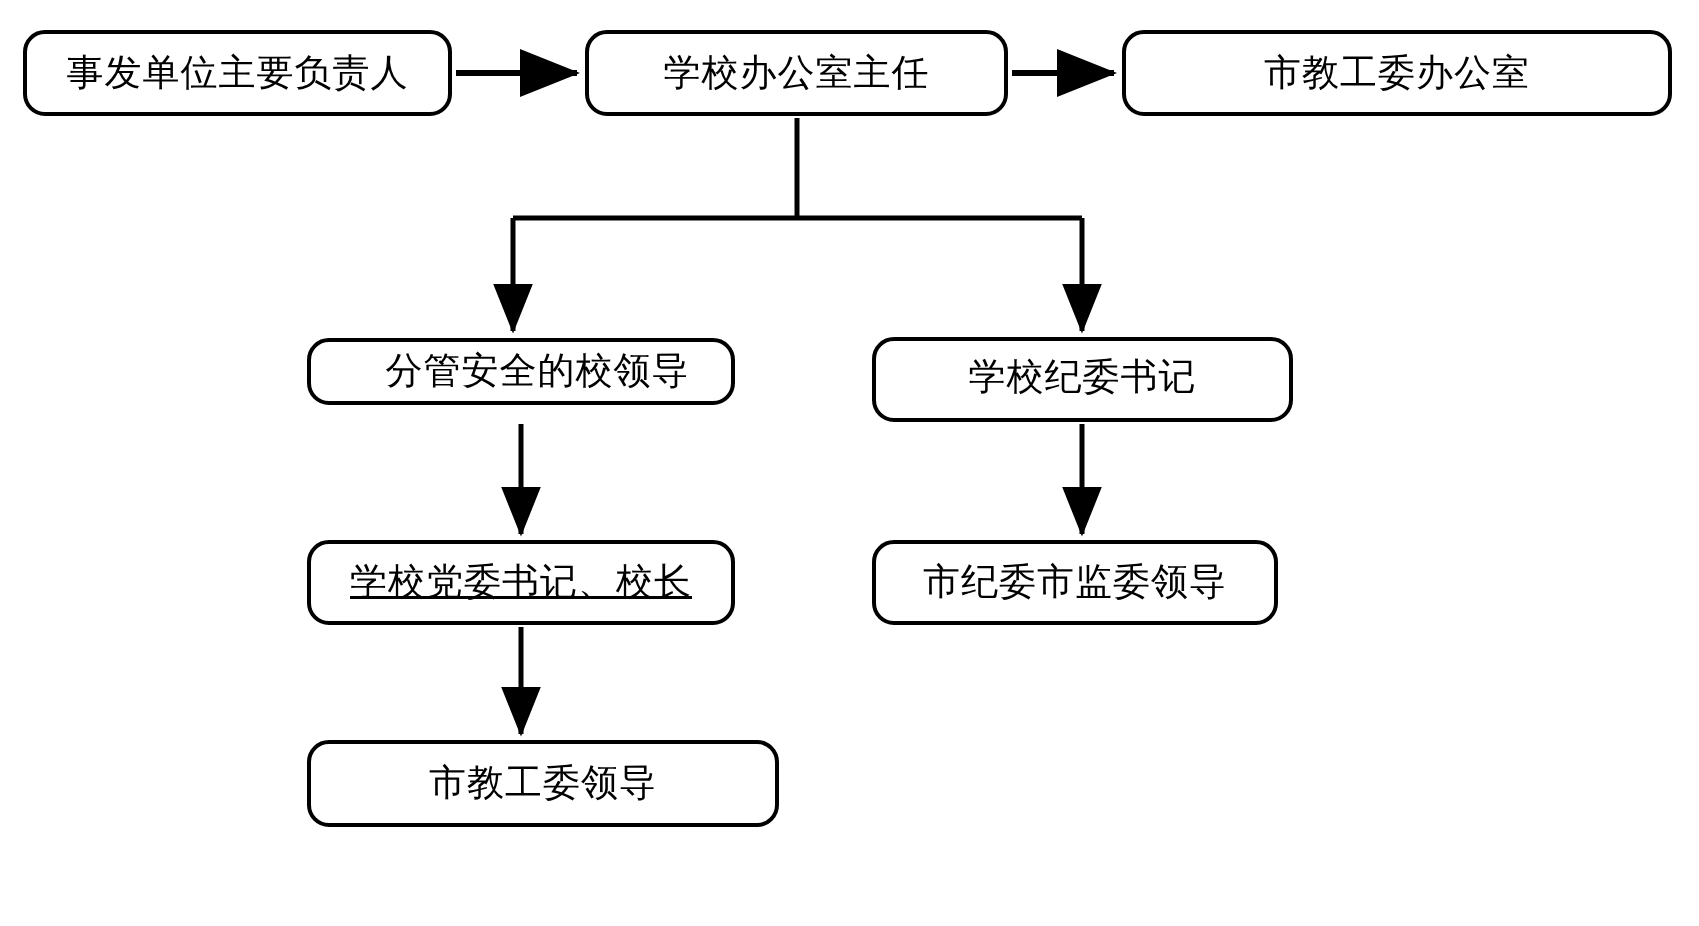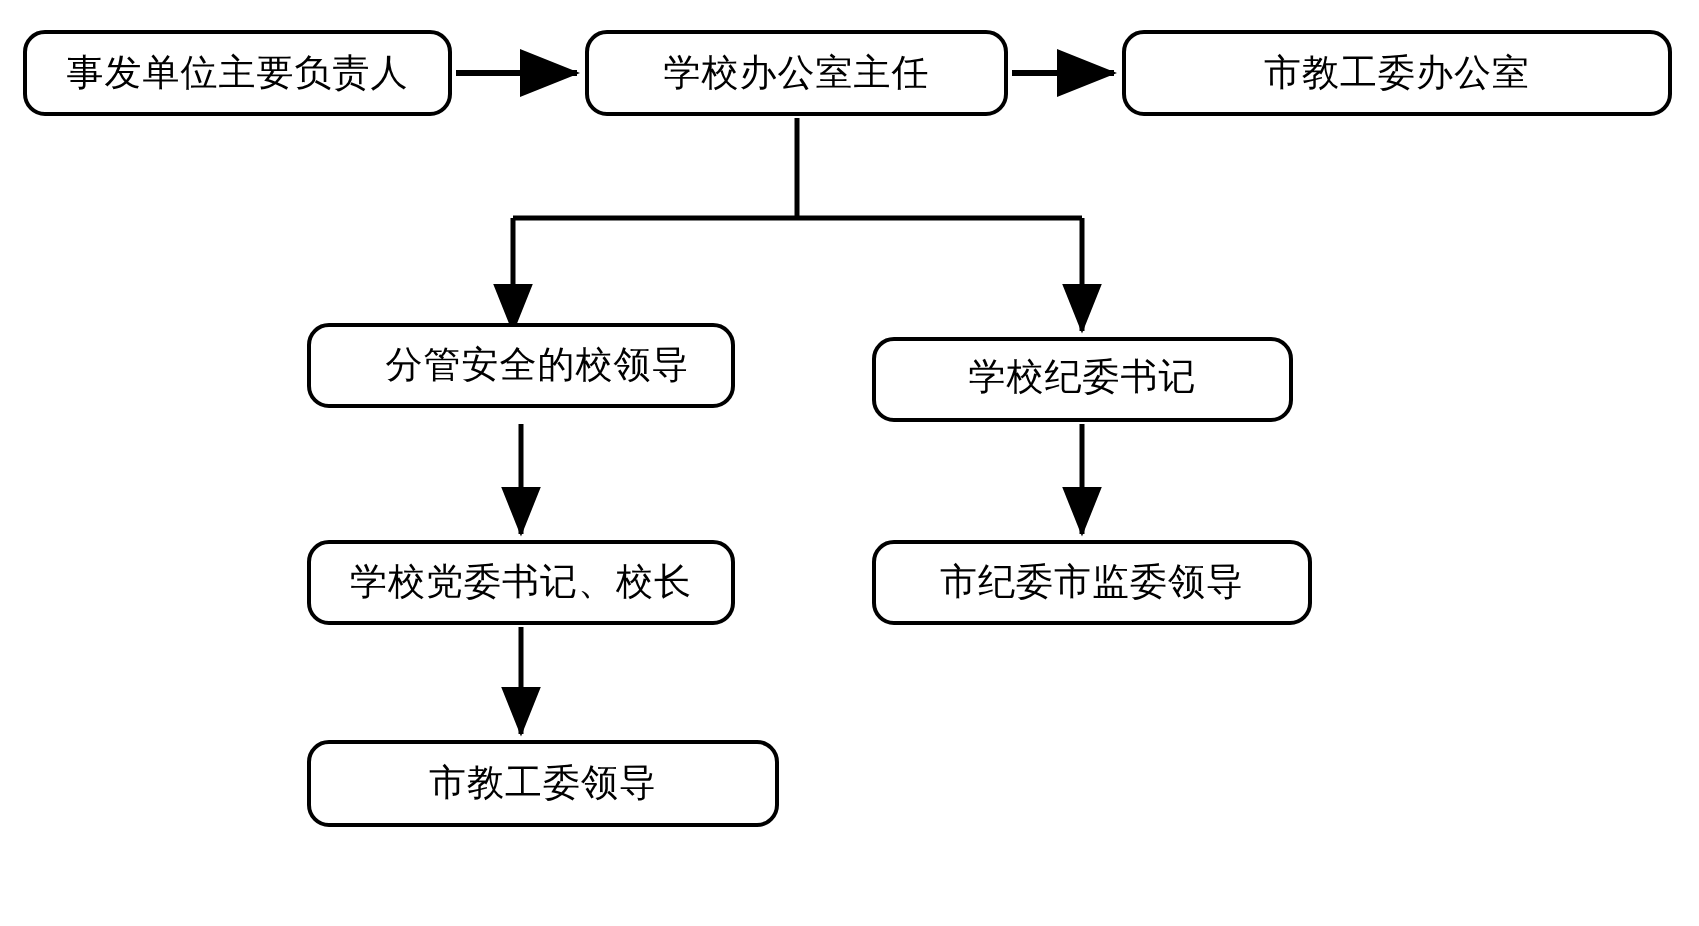--- a/index.html
+++ b/index.html
@@ -97,33 +97,33 @@
   </div>
 
   <div class="node" id="node-n2" style="left: 585px; top: 30px; width: 423px; height: 86px;">
     <span class="node-label">学校办公室主任</span>
   </div>
 
   <div class="node" id="node-n3" style="left: 1122px; top: 30px; width: 550px; height: 86px;">
     <span class="node-label">市教工委办公室</span>
   </div>
 
-  <div class="node" id="node-n4" style="left: 307px; top: 323px; width: 428px; height: 85px; padding-left: 33px;">
+  <div class="node" id="node-n4" style="left: 307px; top: 338px; width: 428px; height: 67px; padding-left: 33px;">
     <span class="node-label">分管安全的校领导</span>
   </div>
 
   <div class="node" id="node-n5" style="left: 872px; top: 337px; width: 421px; height: 85px; font-family: Liberation Mono, monospace;">
     <span class="node-label">学校纪委书记</span>
   </div>
 
-  <div class="node" id="node-n6" style="left: 307px; top: 540px; width: 428px; height: 85px;">
+  <div class="node" id="node-n6" style="left: 307px; top: 540px; width: 428px; height: 85px; text-decoration: underline;">
     <span class="node-label">学校党委书记、校长</span>
   </div>
 
-  <div class="node" id="node-n7" style="left: 872px; top: 540px; width: 440px; height: 85px;">
+  <div class="node" id="node-n7" style="left: 872px; top: 540px; width: 406px; height: 85px;">
     <span class="node-label">市纪委市监委领导</span>
   </div>
 
   <div class="node" id="node-n8" style="left: 307px; top: 740px; width: 472px; height: 87px;">
     <span class="node-label">市教工委领导</span>
   </div>
 
 </div>
 
 </body></html>

